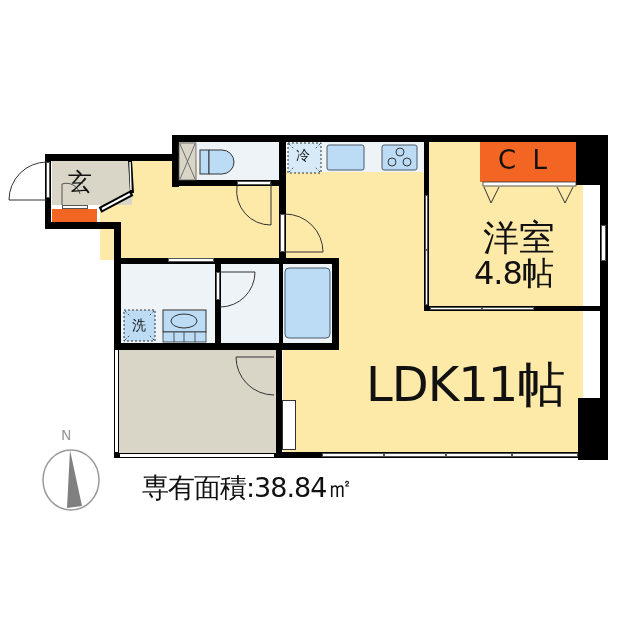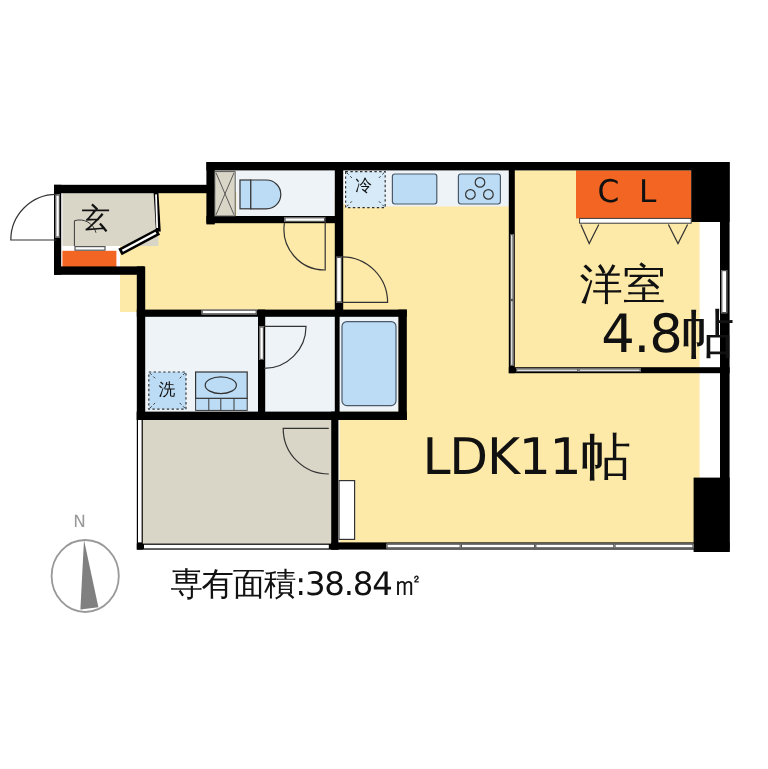--- a/index.html
+++ b/index.html
@@ -187,20 +187,20 @@
 
     <g>
       <ellipse cx="71" cy="480" rx="28" ry="30" fill="#fff" stroke="#999" stroke-width="1.5"></ellipse>
       <polygon points="70,450 82,506 67,508" fill="#808080"></polygon>
     </g>
   </svg>
 
   <div class="abs lbl" style="left:68px;top:170px;font-size:24px;">玄</div>
   <div class="abs lbl" style="left:498px;top:147px;font-size:26px;letter-spacing:4px;">C L</div>
   <div class="abs lbl" style="left:483px;top:220px;font-size:36px;">洋室</div>
-  <div class="abs lbl" style="left:501px;top:257px;font-size:44px;letter-spacing:-1px;">4.8帖</div>
-  <div class="abs lbl" style="left:352px;top:360px;font-size:42px;letter-spacing:-1px;">LDK11帖</div>
+  <div class="abs lbl" style="left:474px;top:257px;font-size:32px;letter-spacing:-1px;">4.8帖</div>
+  <div class="abs lbl" style="left:366px;top:360px;font-size:48px;letter-spacing:-1px;">LDK11帖</div>
   <div class="abs lbl" style="left:296px;top:148px;font-size:14px;">冷</div>
   <div class="abs lbl" style="left:132px;top:318px;font-size:14px;">洗</div>
   <div class="abs lbl" style="left:61px;top:428px;font-size:14px;color:#999;">N</div>
   <div class="abs lbl" style="left:142px;top:474px;font-size:27px;letter-spacing:-1px;">専有面積:38.84㎡</div>
 
 </div>
 
 </body></html>

